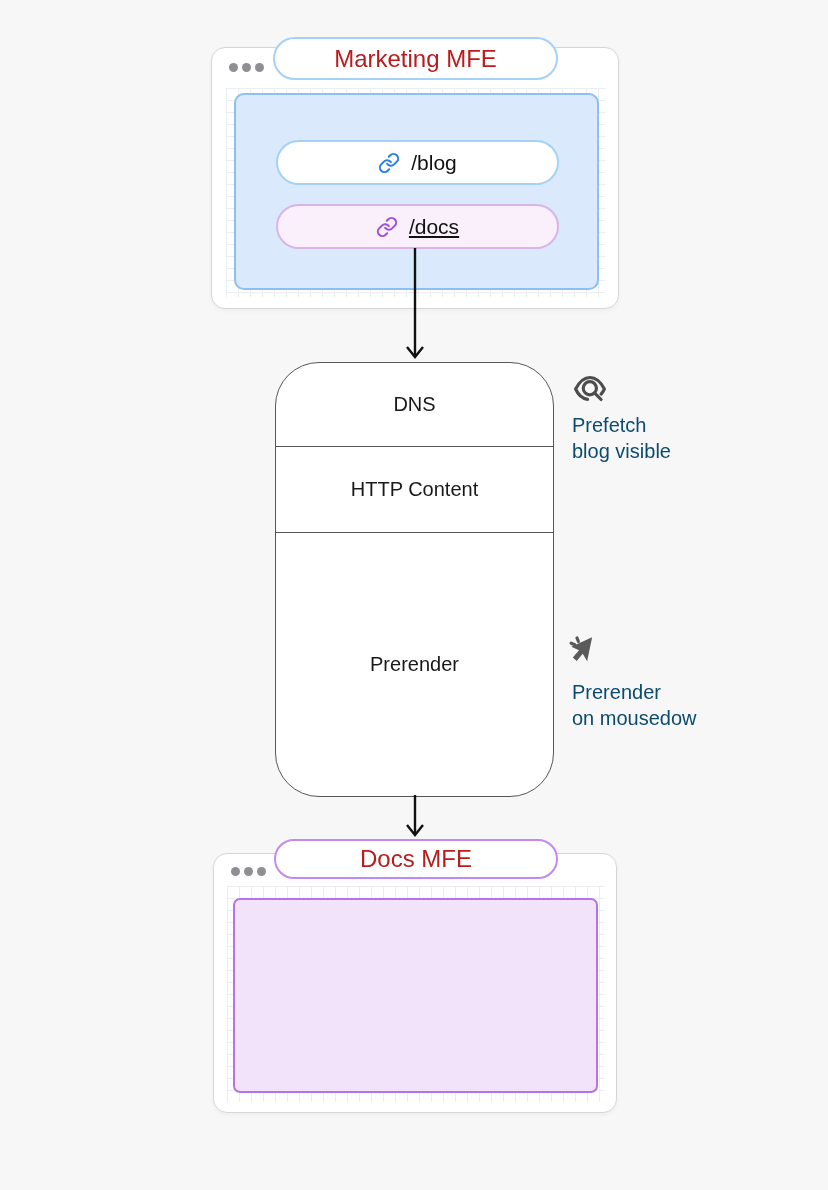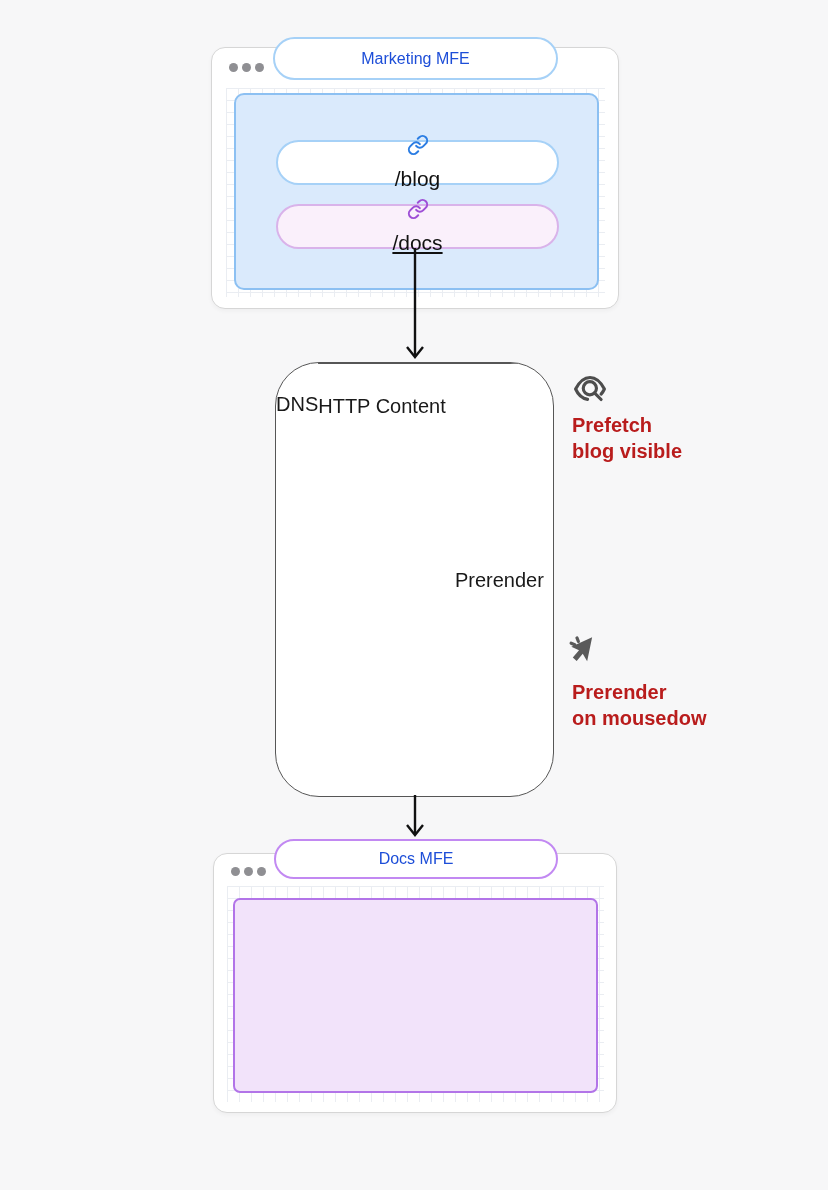--- a/index.html
+++ b/index.html
@@ -26,51 +26,51 @@
     background-size:12px 12px;
   }
   #win-marketing .grid-bg{left:14px;top:40px;width:379px;height:209px;}
   #win-docs .grid-bg{left:13px;top:32px;width:377px;height:216px;}
   .traffic-dots{position:absolute;left:17px;top:15px;display:flex;gap:4px;}
   #win-docs .traffic-dots{top:13px;}
   .traffic-dots i{width:9px;height:9px;border-radius:50%;background:var(--dot,#8f8f93);}
   .title-pill{
     position:absolute;display:flex;align-items:center;justify-content:center;
     background:#fff;border-radius:22px;box-sizing:border-box;
-    font-size:16px;font-weight:500;color:#1d4ed8;
+    font-size:24px;font-weight:500;color:#b91c1c;
   }
   #pill-marketing{left:61px;top:-11px;width:285px;height:43px;border:2px solid var(--blue-pill-border,#a6cef6);}
   #pill-docs{left:60px;top:-15px;width:284px;height:40px;border:2px solid var(--docs-pill-border,#c289f2);}
   
   .panel{position:absolute;box-sizing:border-box;border-radius:10px;}
   #panel-blue{
     left:22px;top:45px;width:365px;height:197px;
     background:var(--blue-panel-bg,#daeafc);
     border:2px solid var(--blue-panel-border,#8cc0f2);
   }
   #panel-purple{
     left:19px;top:44px;width:365px;height:195px;border-radius:7px;
     background:var(--purple-panel-bg,#f2e3fa);
     border:2.5px solid var(--purple-panel-border,#b274e8);
   }
   
   .link-pill{
     position:absolute;left:40px;width:283px;height:45px;border-radius:23px;
     display:flex;align-items:center;justify-content:center;gap:11px;
-    font-size:21px;font-weight:500;color:#111;box-sizing:border-box;cursor:pointer;flex-direction:column;
+    font-size:21px;font-weight:500;color:#111;box-sizing:border-box;cursor:pointer;
   }
   #pill-blog{top:45px;background:#fff;border:2px solid var(--blue-pill-border,#a6d1f7);}
   #pill-docs-link{top:109px;background:var(--purple-pill-bg,#faf0fb);border:2px solid var(--purple-pill-border,#d9b3ea);text-decoration:underline;}
   .link-pill svg{flex:0 0 auto;}
   
   .pipeline{
     position:absolute;left:275px;top:362px;width:279px;height:435px;
     background:#fff;border:1.3px solid var(--box-border,#565656);
     border-radius:44px;box-sizing:border-box;
-    display:flex;flex-direction:row;overflow:hidden;
+    display:flex;flex-direction:column;overflow:hidden;
   }
   .stage{
     display:flex;align-items:center;justify-content:center;
     font-size:20px;font-weight:500;color:#191919;
   }
   .stage + .stage{border-top:1px solid var(--box-border,#5c5c5c);}
   #stage-0{height:83px;}
   #stage-1{height:85px;}
   #stage-2{height:87px;}
   #stage-3{flex:1;}
@@ -79,23 +79,22 @@
   #arrow-1{left:404px;top:246px;}
   #arrow-2{left:404px;top:795px;}
   .arrow line,.arrow polyline{
     stroke:var(--arrow,#111);stroke-width:2.4;fill:none;stroke-linecap:butt;
   }
   
   .anno-icon{position:absolute;}
   #anno-icon-prefetch{left:572px;top:371px;}
   #anno-icon-prerender{left:567px;top:635px;}
   .anno-text{
-    position:absolute;font-size:20px;line-height:26px;color:#b91c1c;
+    position:absolute;font-size:20px;line-height:26px;color:#0c4a6e;
     white-space:nowrap;
-    font-weight:bold;
   }
   #anno-text-prefetch{left:572px;top:412px;}
   #anno-text-prerender{left:572px;top:679px;}
 </style>
 </head>
 <body>
 
 <div class="canvas">
 
   <section class="window" id="win-marketing">

